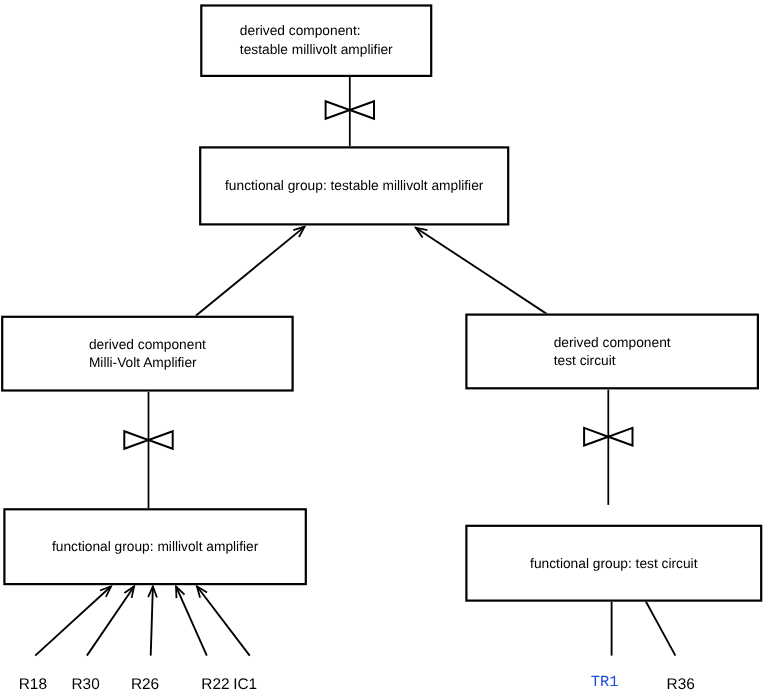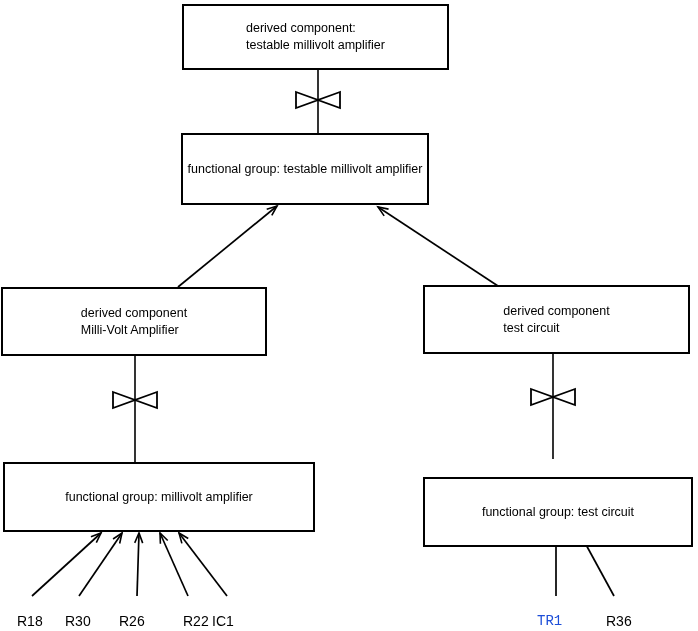--- a/index.html
+++ b/index.html
@@ -74,36 +74,36 @@
         <line x1="79" y1="596" x2="122" y2="533" stroke="#000000" stroke-width="1.7" marker-end="url(#open-arrow)"></line>
         <line x1="137" y1="596" x2="139" y2="533" stroke="#000000" stroke-width="1.7" marker-end="url(#open-arrow)"></line>
         <line x1="188" y1="596" x2="160" y2="533" stroke="#000000" stroke-width="1.7" marker-end="url(#open-arrow)"></line>
         <line x1="227" y1="596" x2="179" y2="533" stroke="#000000" stroke-width="1.7" marker-end="url(#open-arrow)"></line>
         <line x1="556" y1="596" x2="556" y2="530" stroke="#000000" stroke-width="1.7" marker-end="url(#open-arrow)"></line>
         <line x1="614" y1="596" x2="578" y2="530" stroke="#000000" stroke-width="1.7" marker-end="url(#open-arrow)"></line>
       </g>
   </svg>
 
   <div id="nodes-layer">
-      <div class="node-box" style="left: 182px; top: 4px; width: 267px; height: 66px; border-color: rgb(0, 0, 0);">
+      <div class="node-box" style="left: 182px; top: 4px; width: 211px; height: 66px; border-color: rgb(0, 0, 0);">
         <div class="node-label" style="color: rgb(0, 0, 0);">derived component:
  testable millivolt amplifier</div>
       </div>
-      <div class="node-box" style="left: 181px; top: 133px; width: 248px; height: 72px; border-color: rgb(0, 0, 0);">
+      <div class="node-box" style="left: 181px; top: 133px; width: 282px; height: 72px; border-color: rgb(0, 0, 0);">
         <div class="node-label center-align" style="color: rgb(0, 0, 0);">functional group: testable millivolt amplifier</div>
       </div>
       <div class="node-box" style="left: 1px; top: 287px; width: 266px; height: 69px; border-color: rgb(0, 0, 0);">
         <div class="node-label" style="color: rgb(0, 0, 0);">derived component
 Milli-Volt Amplifier</div>
       </div>
       <div class="node-box" style="left: 423px; top: 285px; width: 267px; height: 69px; border-color: rgb(0, 0, 0);">
         <div class="node-label" style="color: rgb(0, 0, 0);">derived component
 test circuit</div>
       </div>
-      <div class="node-box" style="left: 3px; top: 462px; width: 312px; height: 70px; border-color: rgb(0, 0, 0);">
+      <div class="node-box" style="left: 3px; top: 462px; width: 276px; height: 70px; border-color: rgb(0, 0, 0);">
         <div class="node-label center-align" style="color: rgb(0, 0, 0);">functional group: millivolt amplifier</div>
       </div>
       <div class="node-box" style="left: 423px; top: 477px; width: 270px; height: 70px; border-color: rgb(0, 0, 0);">
         <div class="node-label center-align" style="color: rgb(0, 0, 0);">functional group: test circuit</div>
       </div>
     </div>
   <div id="leaf-layer">
       <div class="leaf-label" style="left: 17px; top: 613px; color: rgb(0, 0, 0); text-align: right;">R18</div>
       <div class="leaf-label" style="left: 65px; top: 613px; color: rgb(0, 0, 0);">R30</div>
       <div class="leaf-label" style="left: 119px; top: 613px; color: rgb(0, 0, 0); text-align: right;">R26</div>

